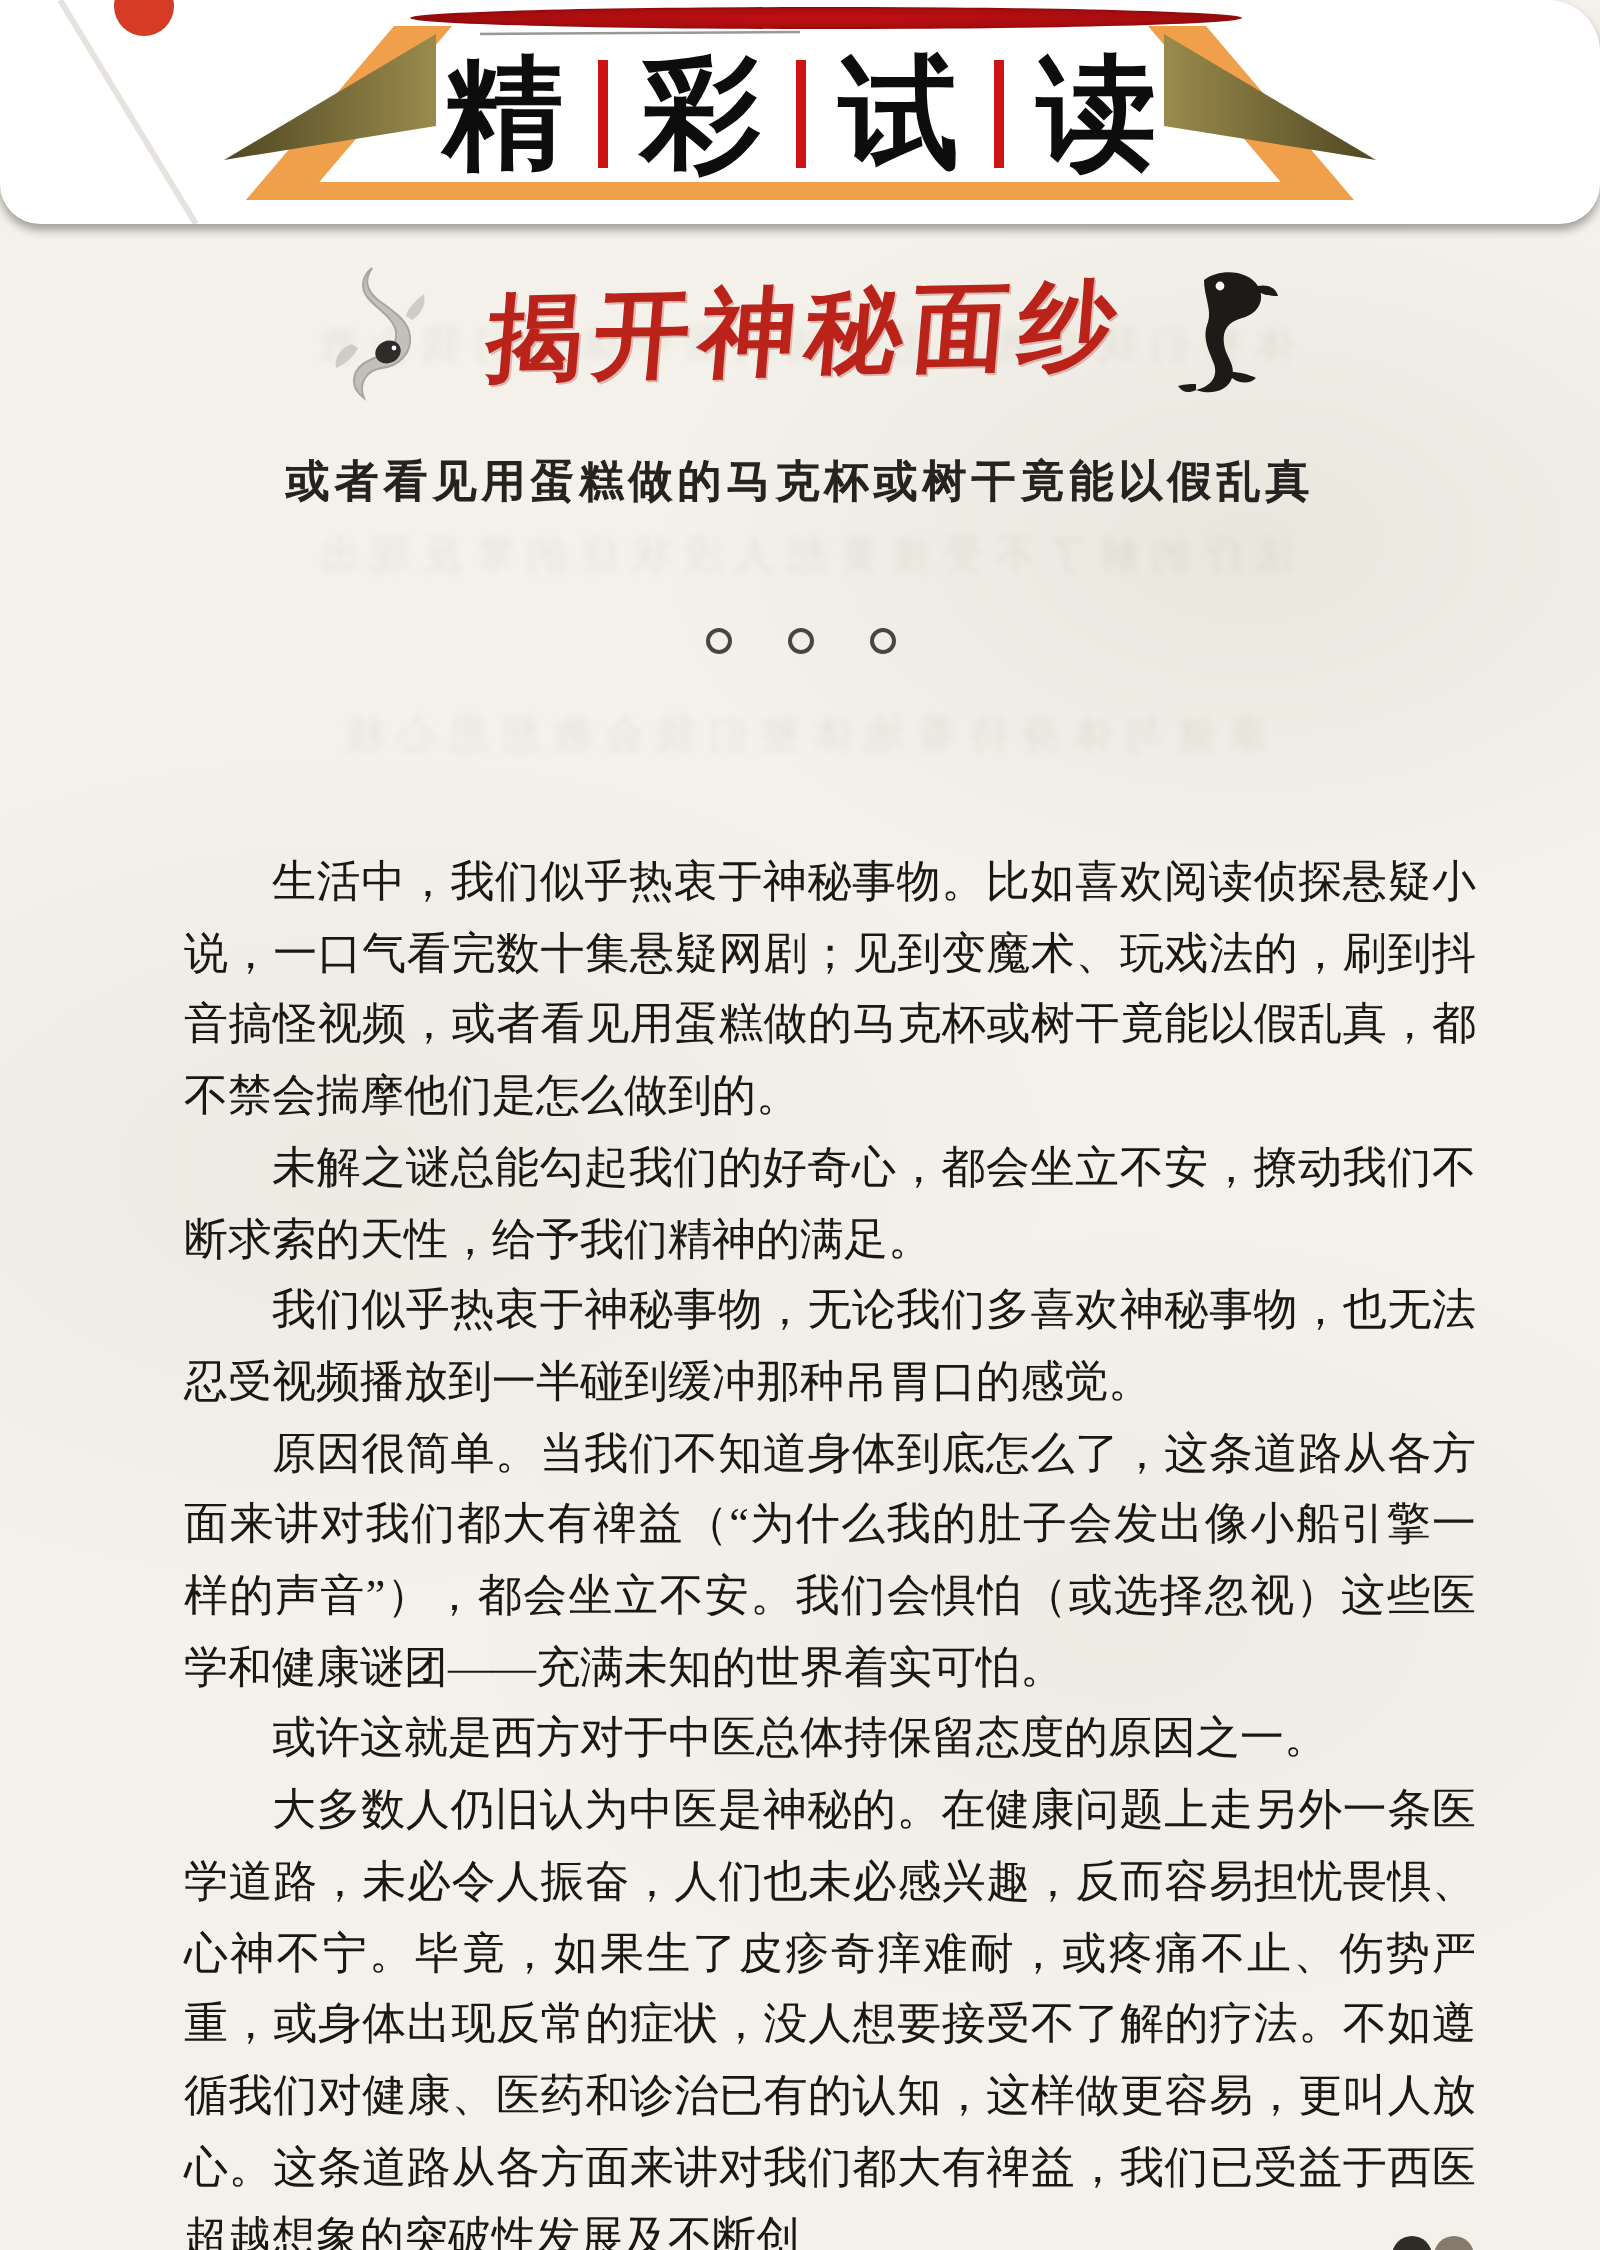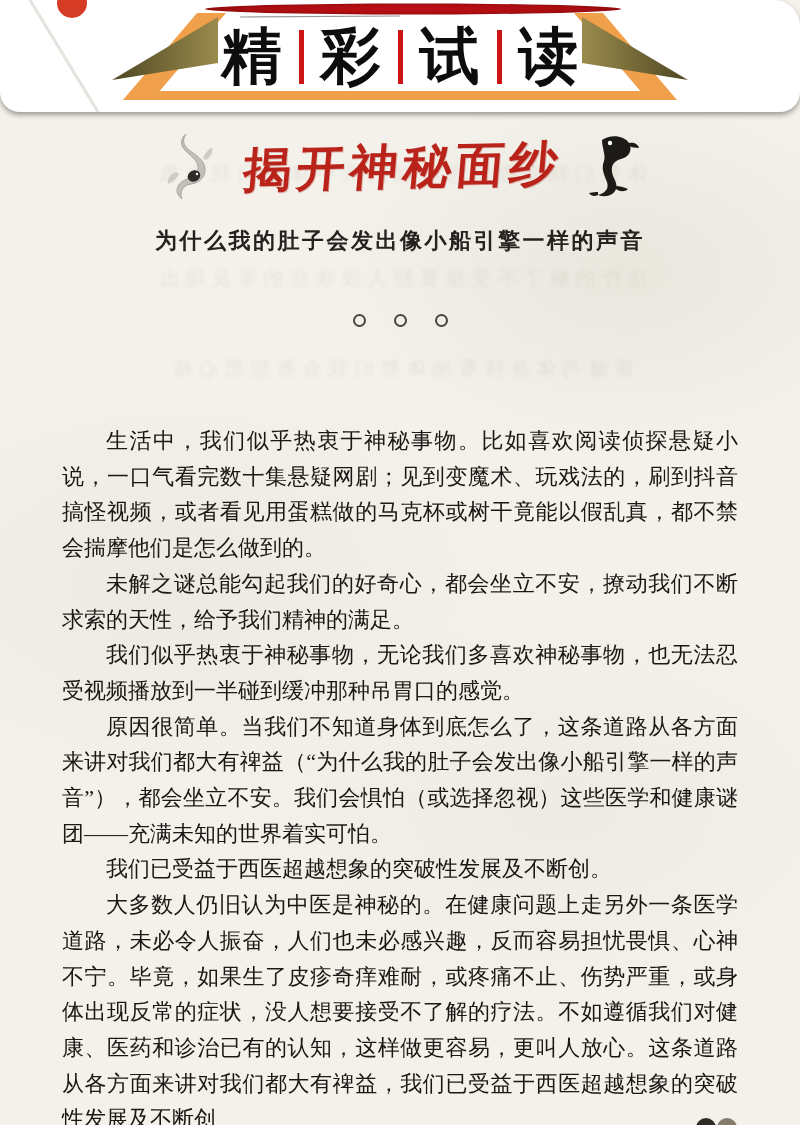--- a/index.html
+++ b/index.html
@@ -61,21 +61,21 @@
   }
   .divider .circle{
     width:13px;height:13px;border:2px solid #4a463f;border-radius:50%;
     background:transparent;
   }
   
   .body-text{
     margin-top:94px;padding:0 62px;color:var(--text);
     font-size:22px;line-height:35.7px;text-align:justify;
   }
-  .body-text p{text-indent:2em;}
+  .body-text p{text-indent:2em;margin-left:30px;}
   
   .corner-dots{position:absolute;left:696px;bottom:-13px;display:flex;gap:1px;}
   .corner-dots .dot{width:20px;height:20px;border-radius:50%;}
   .corner-dots .dot:nth-child(1){background:#2f2b27;}
   .corner-dots .dot:nth-child(2){background:#857a6c;}
 </style>
 </head>
 <body>
 
 <div class="page">
@@ -140,34 +140,34 @@
       <h1 class="chapter-title">揭开神秘面纱</h1>
       <svg class="koi" width="56" height="66" viewBox="0 0 56 66" aria-hidden="true">
         <path d="M14,6 C22,0 36,1 41,9 C45,16 41,23 33,25 C26,27 23,31 24,38 C25,45 30,48 28,55 C26,61 18,64 10,61 C18,59 21,54 19,48 C16,40 13,35 16,27 C18,21 14,14 14,6 Z" fill="#1d1b18"></path>
         <path d="M10,61 C6,63 3,62 1,59 C5,58 8,58 10,58 Z" fill="#1d1b18"></path>
         <path d="M28,55 C32,58 37,58 40,55 C36,53 31,52 28,52 Z" fill="#1d1b18"></path>
         <path d="M41,9 C46,8 50,10 51,14 C47,14 43,13 41,12 Z" fill="#1d1b18"></path>
         <circle cx="22" cy="9" r="2.2" fill="#ffffff"></circle>
       </svg>
     </div>
 
-    <h2 class="chapter-subtitle">为什么我的肚子会发出像小船引擎一样的声音</h2>
+    <h2 class="chapter-subtitle">或者看见用蛋糕做的马克杯或树干竟能以假乱真</h2>
 
     <div class="divider">
       <span class="circle"></span>
       <span class="circle"></span>
       <span class="circle"></span>
     </div>
 
     <article class="body-text">
       <p>生活中，我们似乎热衷于神秘事物。比如喜欢阅读侦探悬疑小说，一口气看完数十集悬疑网剧；见到变魔术、玩戏法的，刷到抖音搞怪视频，或者看见用蛋糕做的马克杯或树干竟能以假乱真，都不禁会揣摩他们是怎么做到的。</p>
       <p>未解之谜总能勾起我们的好奇心，都会坐立不安，撩动我们不断求索的天性，给予我们精神的满足。</p>
       <p>我们似乎热衷于神秘事物，无论我们多喜欢神秘事物，也无法忍受视频播放到一半碰到缓冲那种吊胃口的感觉。</p>
       <p>原因很简单。当我们不知道身体到底怎么了，这条道路从各方面来讲对我们都大有禆益（“为什么我的肚子会发出像小船引擎一样的声音”），都会坐立不安。我们会惧怕（或选择忽视）这些医学和健康谜团——充满未知的世界着实可怕。</p>
-      <p>我们已受益于西医超越想象的突破性发展及不断创。</p>
+      <p>或许这就是西方对于中医总体持保留态度的原因之一。</p>
       <p>大多数人仍旧认为中医是神秘的。在健康问题上走另外一条医学道路，未必令人振奋，人们也未必感兴趣，反而容易担忧畏惧、心神不宁。毕竟，如果生了皮疹奇痒难耐，或疼痛不止、伤势严重，或身体出现反常的症状，没人想要接受不了解的疗法。不如遵循我们对健康、医药和诊治已有的认知，这样做更容易，更叫人放心。这条道路从各方面来讲对我们都大有禆益，我们已受益于西医超越想象的突破性发展及不断创</p>
     </article>
   </main>
 
   <div class="corner-dots">
     <span class="dot"></span>
     <span class="dot"></span>
   </div>
 </div>
 

